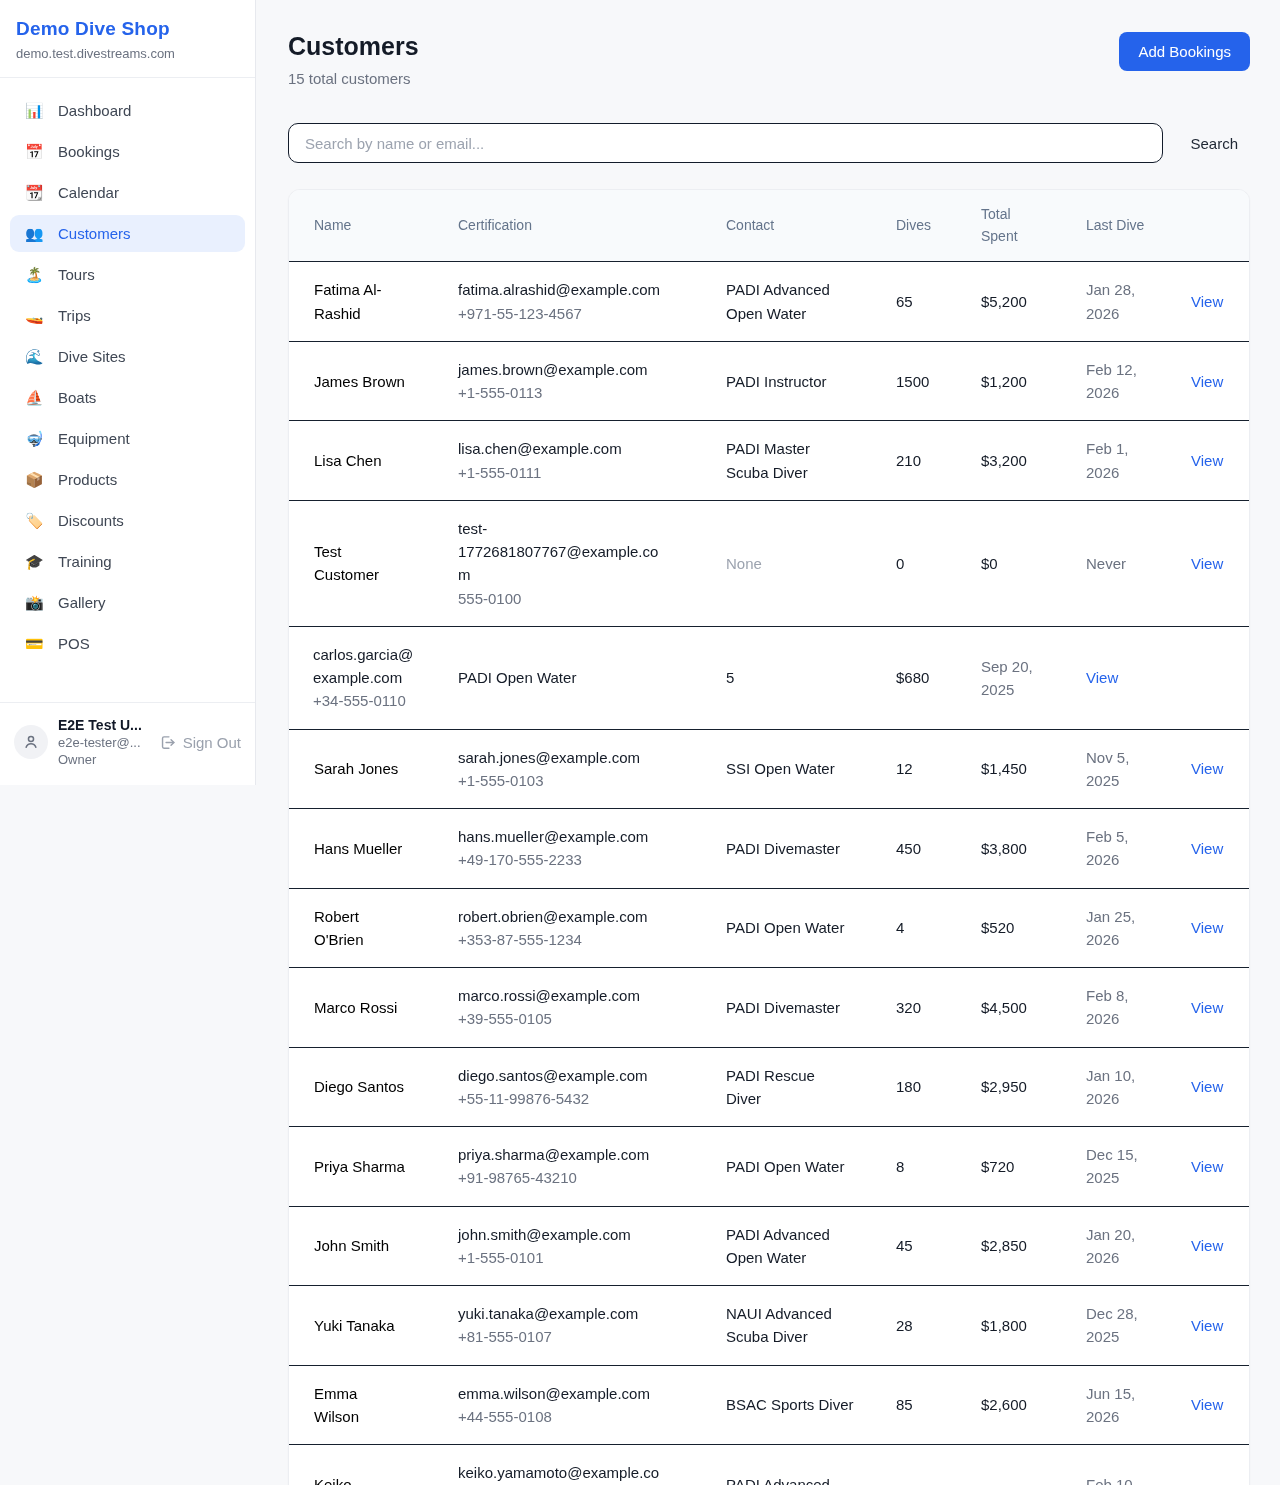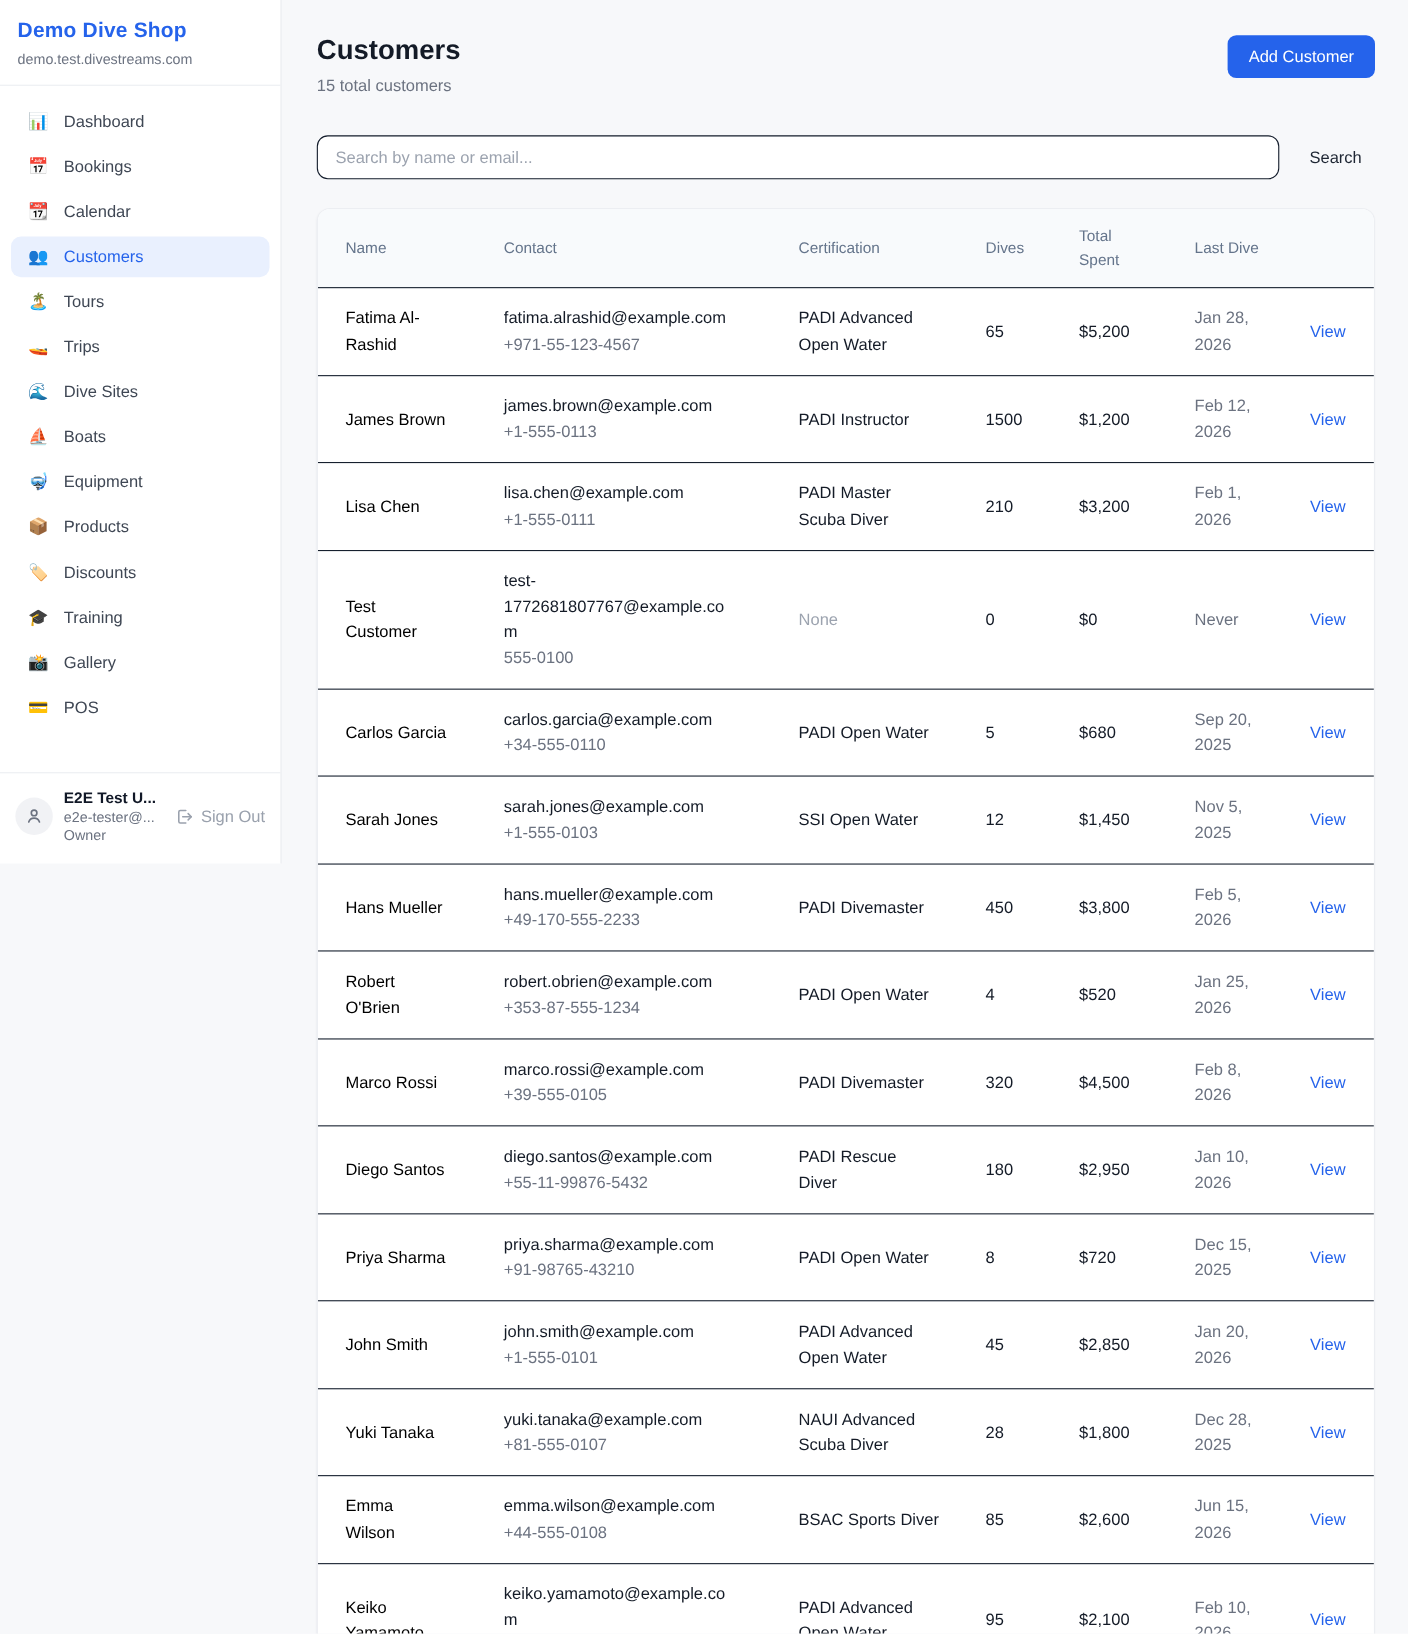--- a/index.html
+++ b/index.html
@@ -177,39 +177,39 @@
       </button>
     </div>
   </aside>
 
   <main class="main">
     <div class="main-header">
       <div>
         <h1 class="page-title">Customers</h1>
         <div class="page-sub">15 total customers</div>
       </div>
-      <button class="btn-primary">Add Customer</button>
+      <button class="btn-primary">Add Bookings</button>
     </div>
 
     <div class="search-row">
       <input class="search-input" type="text" placeholder="Search by name or email..." style="">
       <button class="btn-search">Search</button>
     </div>
 
     <div class="card">
       <div class="tr thead">
         <div class="th th-name">
             <span>Name</span>
           </div>
+        <div class="th th-cert">
+            <span>Certification</span>
+          </div>
         <div class="th th-contact">
             <span>Contact</span>
           </div>
-        <div class="th th-cert">
-            <span>Certification</span>
-          </div>
         <div class="th th-dives">
             <span>Dives</span>
           </div>
         <div class="th">
             <span>Total Spent</span>
           </div>
         <div class="th">
             <span>Last Dive</span>
           </div>
         <div class="th">
@@ -275,21 +275,20 @@
               <div class="muted">None</div>
             </div>
     <div class="td td-dives">0</div>
     <div class="td td-spent">$0</div>
     <div class="td td-last">
               <div>Never</div>
             </div>
     <div class="td td-view"><a href="#">View</a></div>
   </div>
           <div class="tr">
-    <div class="td td-name"><a href="#">Carlos Garcia</a></div>
     <div class="td td-contact">
       <div class="email">carlos.garcia@example.com</div>
       <div class="phone">+34-555-0110</div>
     </div>
     <div class="td td-cert">
               <div>PADI Open Water</div>
             </div>
     <div class="td td-dives">5</div>
     <div class="td td-spent">$680</div>
     <div class="td td-last">

